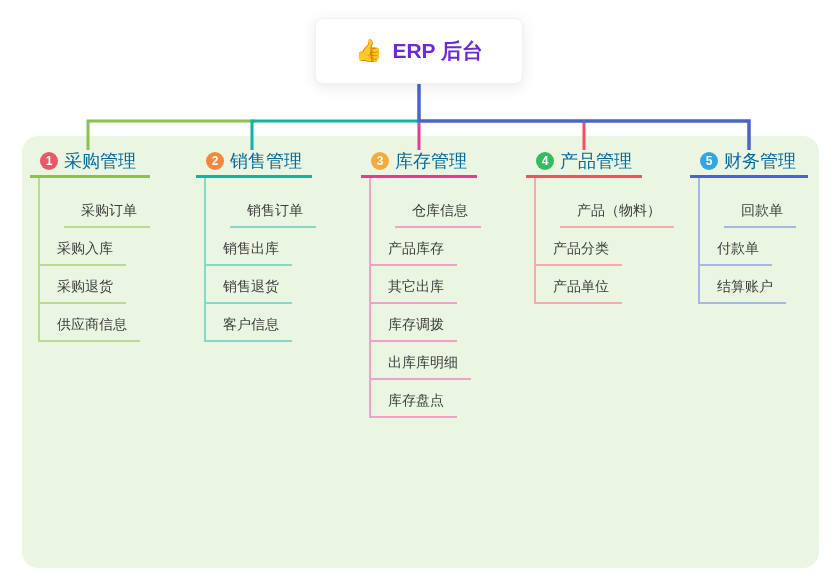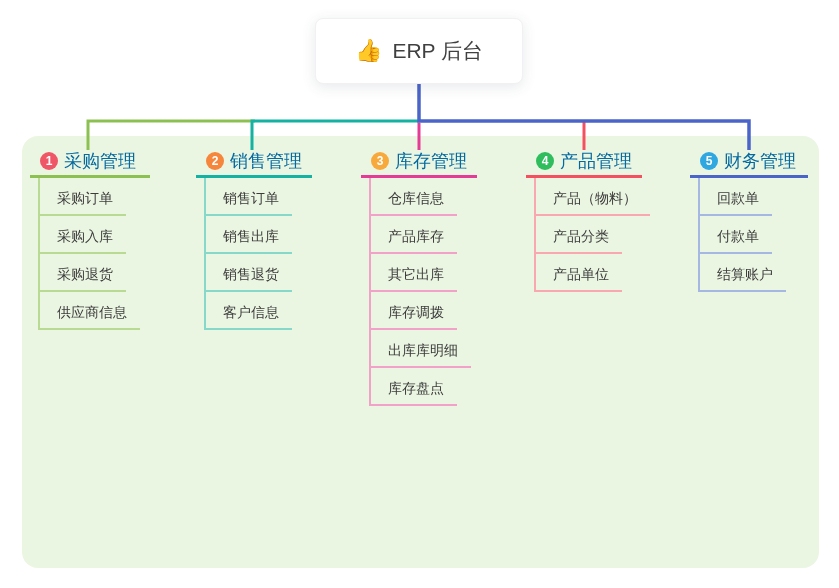--- a/index.html
+++ b/index.html
@@ -27,22 +27,22 @@
     box-sizing: border-box;
     cursor: pointer;
   }
   .root-node .emoji {
     font-size: 22px;
     margin-right: 10px;
     line-height: 1;
   }
   .root-node .root-label {
     font-size: 21px;
-    font-weight: 400;
-    color: #404040;
+    font-weight: 700;
+    color: #6d28d9;
     white-space: nowrap;
   }
   
   .connectors {
     position: absolute;
     left: 0; top: 0;
     z-index: 2;
     pointer-events: none;
   }
   
@@ -103,21 +103,21 @@
     width: max-content;
     display: flex;
     align-items: flex-end;
     padding: 0 13px 6px 17px;
     border-bottom: 2px solid var(--light);
     font-size: 14px;
     color: #3c3c3c;
     white-space: nowrap;
     cursor: pointer;
   }
-  .child:first-child { height: 38px; }
+  .child:first-child { height: 50px; margin-left: 24px; }
 </style>
 </head>
 <body>
 
 <div class="stage">
 
   <svg class="connectors" width="839" height="588" viewBox="0 0 839 588">
     <path d="M88,150 L88,121 L255,121" fill="none" stroke-width="3" stroke="#8cc152"></path>
     <path d="M252,150 L252,121 L420,121" fill="none" stroke-width="3" stroke="#14b2a2"></path>
     <path d="M419,123 L419,150" fill="none" stroke-width="3" stroke="#e53a95"></path>

